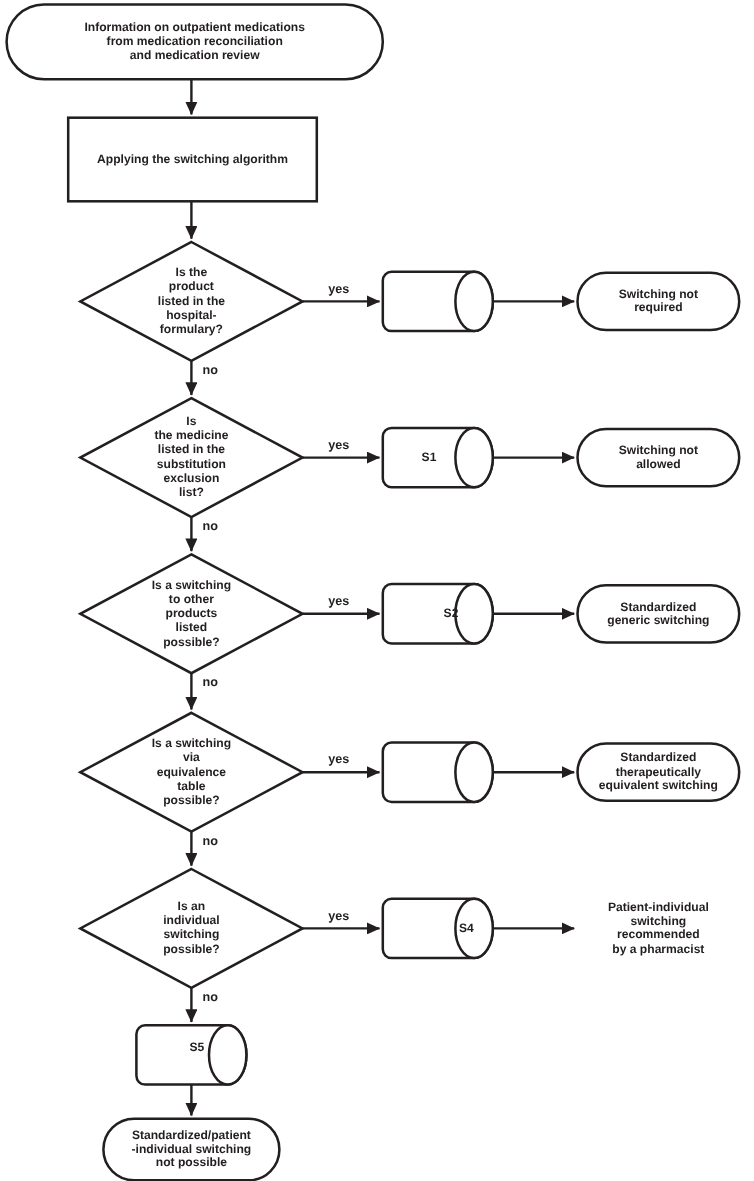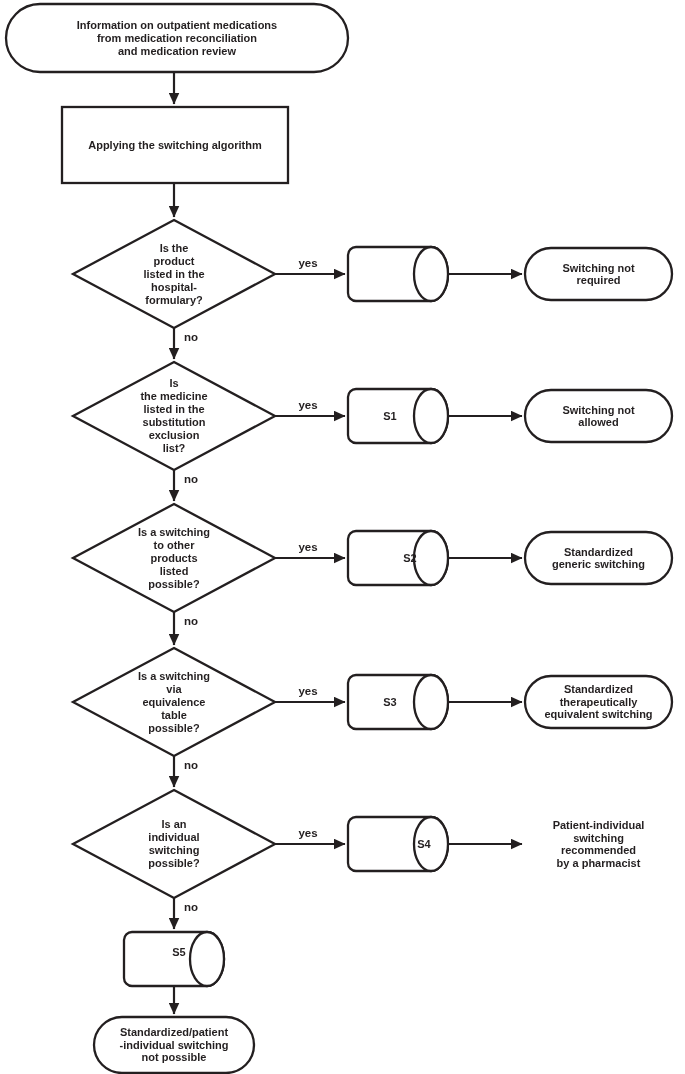--- a/index.html
+++ b/index.html
@@ -135,21 +135,20 @@
   <div class="lbl flexc outcome-lbl" style="left:525px; top:532px; width:147px; height:52px;">Standardized
 generic switching</div>
 
   <div class="lbl flexc" style="left:74px; top:648px; width:200px; height:108px;">Is a switching
 via
 equivalence
 table
 possible?</div>
   <div class="lbl edge-lbl" style="left:288px; top:685px; width:40px;">yes</div>
   <div class="lbl edge-lbl no-lbl" style="left:184px; top:759px; width:30px;">no</div>
-  <div class="lbl flexc" style="left:348px; top:675px; width:84px; height:54px;">S3</div>
   <div class="lbl flexc outcome-lbl" style="left:525px; top:676px; width:147px; height:52px;">Standardized
 therapeutically
 equivalent switching</div>
 
   <div class="lbl flexc" style="left:74px; top:790px; width:200px; height:108px;">Is an
 individual
 switching
 possible?</div>
   <div class="lbl edge-lbl" style="left:288px; top:827px; width:40px;">yes</div>
   <div class="lbl edge-lbl no-lbl" style="left:184px; top:901px; width:30px;">no</div>

